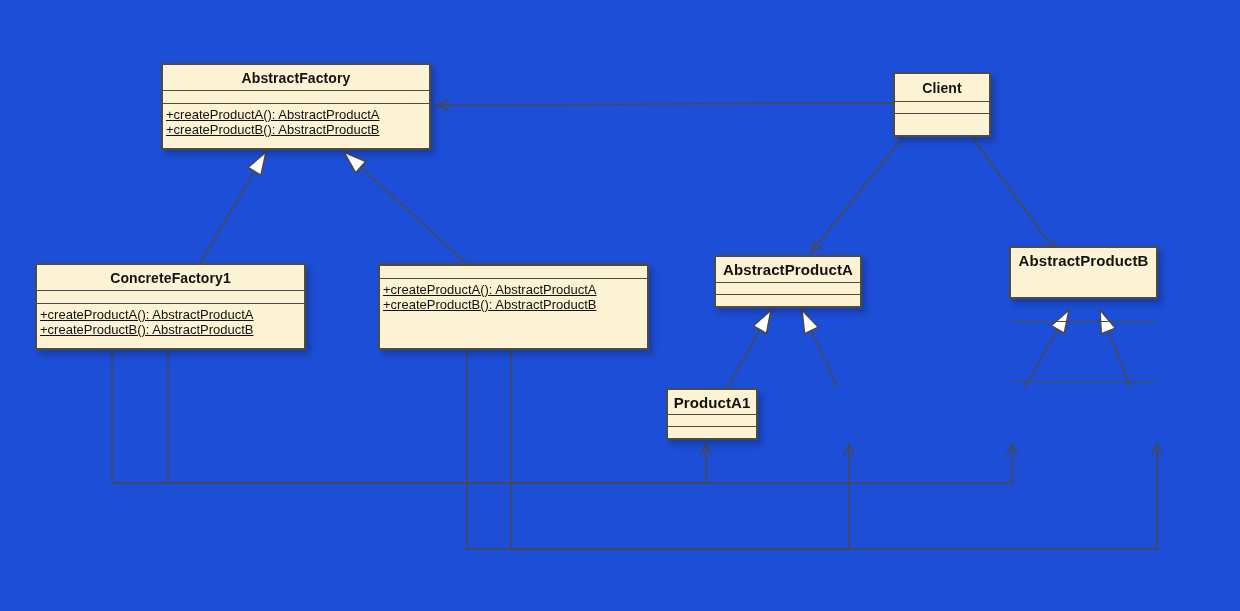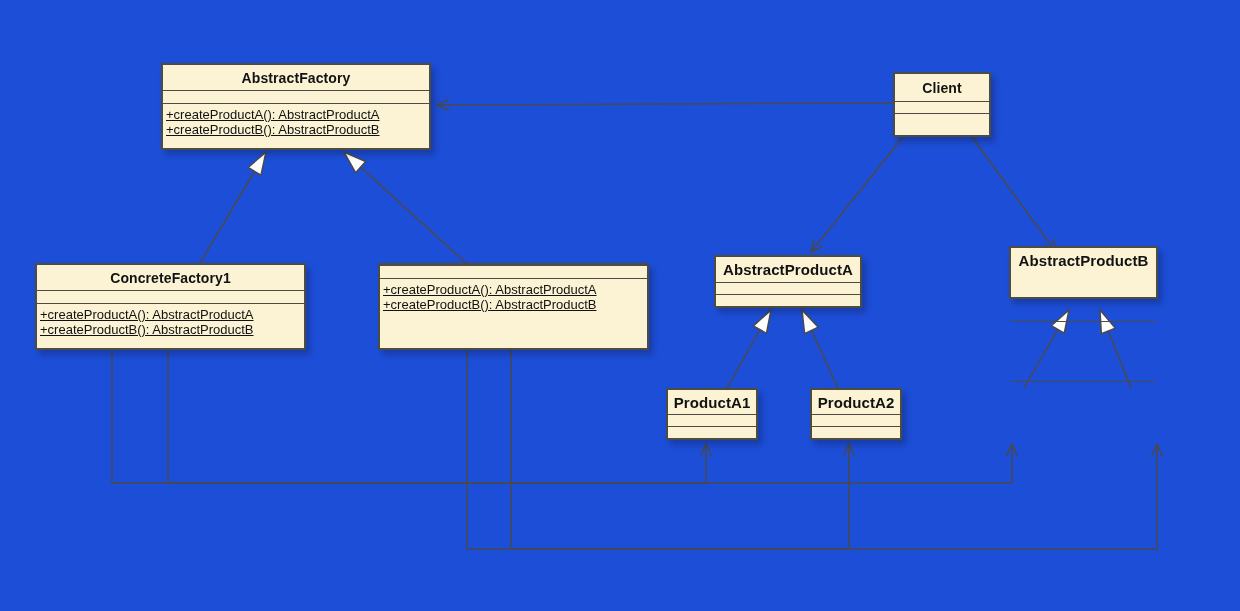--- a/index.html
+++ b/index.html
@@ -104,21 +104,16 @@
     <div class="uml-attrs" style="height:11px;"></div>
     <div class="uml-methods"></div>
   </div>
 
   <div class="uml-class" style="left:666px; top:388px; width:92px; height:52px;">
     <div class="uml-title t-sm" style="height:24px;">ProductA1</div>
     <div class="uml-attrs" style="height:11px;"></div>
     <div class="uml-methods"></div>
   </div>
 
-  <div class="uml-class" style="left:810px; top:388px; width:92px; height:52px;">
-    <div class="uml-title t-sm" style="height:24px;">ProductA2</div>
-    <div class="uml-attrs" style="height:11px;"></div>
-    <div class="uml-methods"></div>
-  </div>
 
 
 
 </div>
 
 </body></html>

